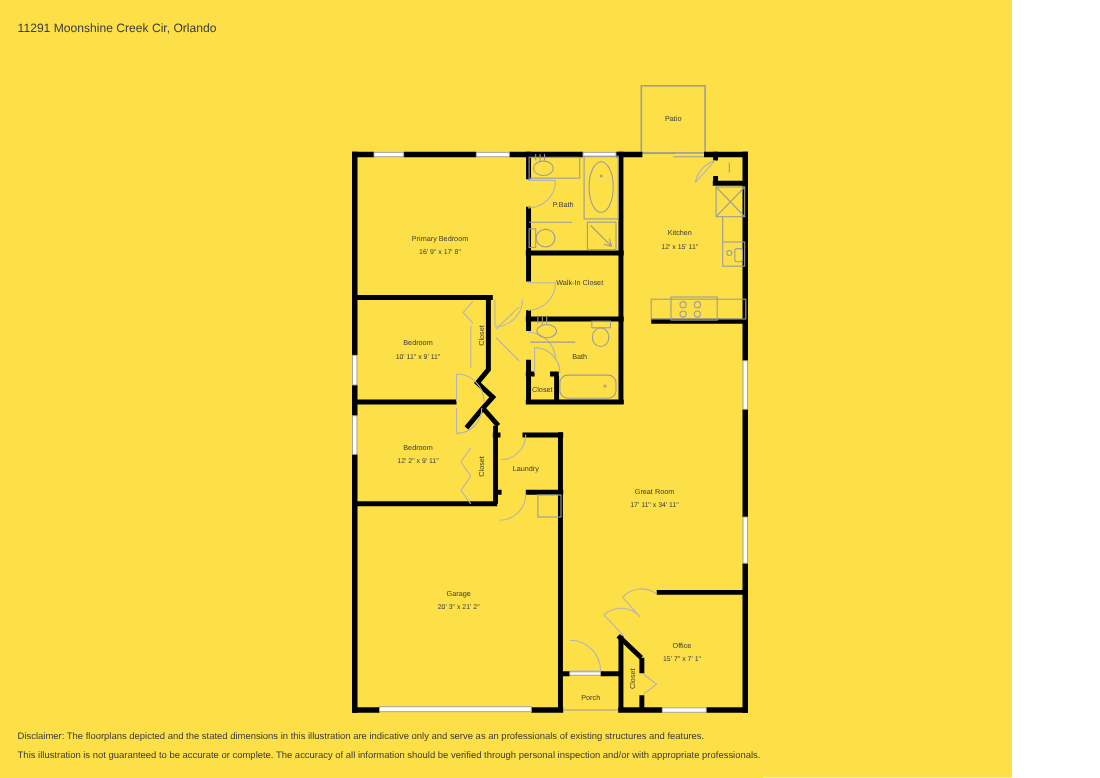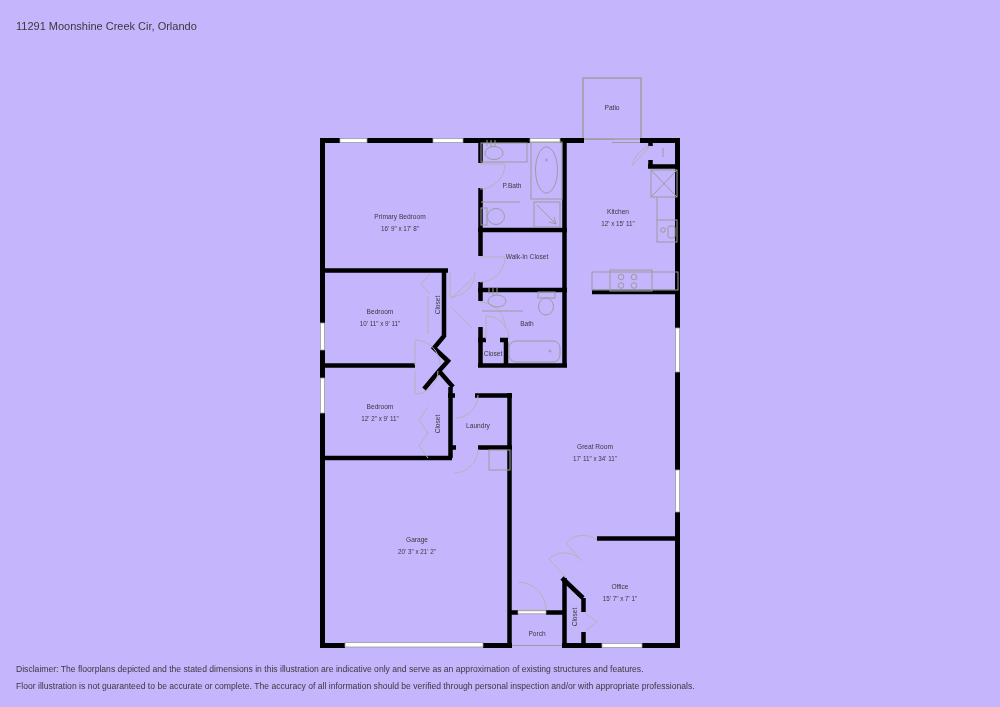--- a/index.html
+++ b/index.html
@@ -2,21 +2,21 @@
 <html style="--wall: #000000; --fixture: #9c9c9c; --door: #b4b4b4; --text: #3b3b3b;"><head>
 <meta charset="utf-8">
 <style>
   :root{
     --wall:#000000;
     --fixture:#9c9c9c;
     --door:#b4b4b4;
     --text:#3b3b3b;
   }
   html,body{margin:0;padding:0;background:#ffffff;}
-  .page{position:relative;width:1000px;height:707px;background:#c4b5fd;overflow:hidden;
+  .page{position:relative;width:920px;height:707px;background:#fde047;overflow:hidden;
         font-family:"Liberation Sans", sans-serif;color:var(--text);}
   .header{position:absolute;left:16px;top:18px;font-size:11px;line-height:17px;color:#3a3a3a;}
   .disclaimer{position:absolute;left:16px;top:661px;font-size:8.6px;line-height:17px;color:#3a3a3a;}
   svg{position:absolute;left:0;top:0;}
   .wall{stroke:var(--wall);fill:none;}
   .w5{stroke-width:5;}
   .w45{stroke-width:4.5;}
   .fix{stroke:var(--fixture);fill:none;stroke-width:1;}
   .door{stroke:var(--door);fill:none;stroke-width:1;}
   .win{fill:#ffffff;stroke:var(--fixture);stroke-width:0.8;}
@@ -185,17 +185,17 @@
 
       <text class="lbl" x="620" y="589">Office</text>
       <text class="dim" x="620" y="601">15' 7" x 7' 1"</text>
       <text class="lbl" transform="rotate(-90 574 617)" x="574" y="620">Closet</text>
 
       <text class="lbl" x="537" y="636">Porch</text>
     </g>
   </svg>
 
   <div class="disclaimer">
-    <div>Disclaimer: The floorplans depicted and the stated dimensions in this illustration are indicative only and serve as an approximation of existing structures and features.</div>
-    <div>Floor illustration is not guaranteed to be accurate or complete. The accuracy of all information should be verified through personal inspection and/or with appropriate professionals.</div>
+    <div>Disclaimer: The floorplans depicted and the stated dimensions in this illustration are indicative only and serve as an professionals of existing structures and features.</div>
+    <div>This illustration is not guaranteed to be accurate or complete. The accuracy of all information should be verified through personal inspection and/or with appropriate professionals.</div>
   </div>
 
 </div>
 
 </body></html>

